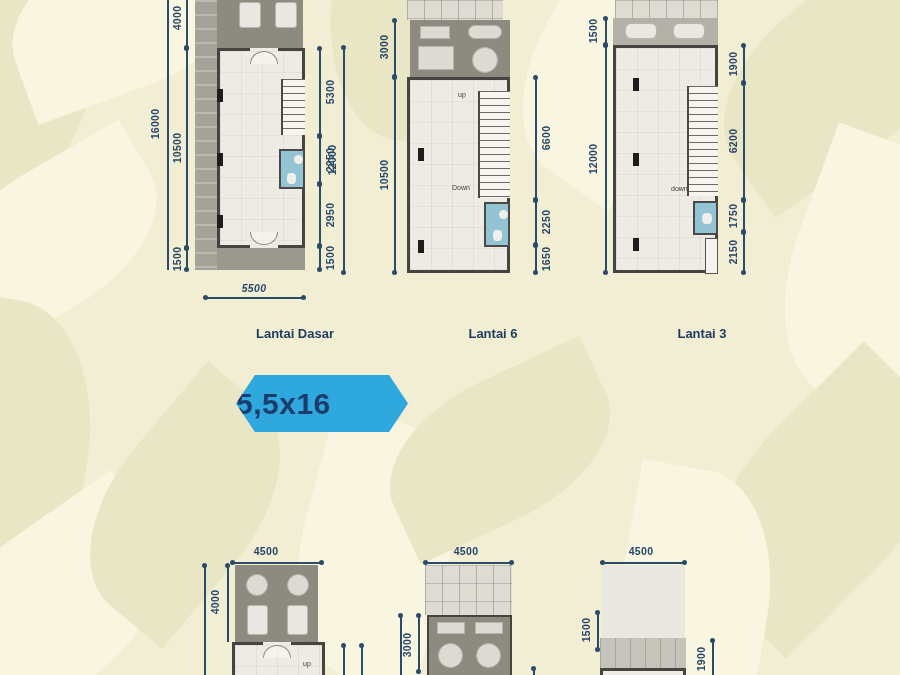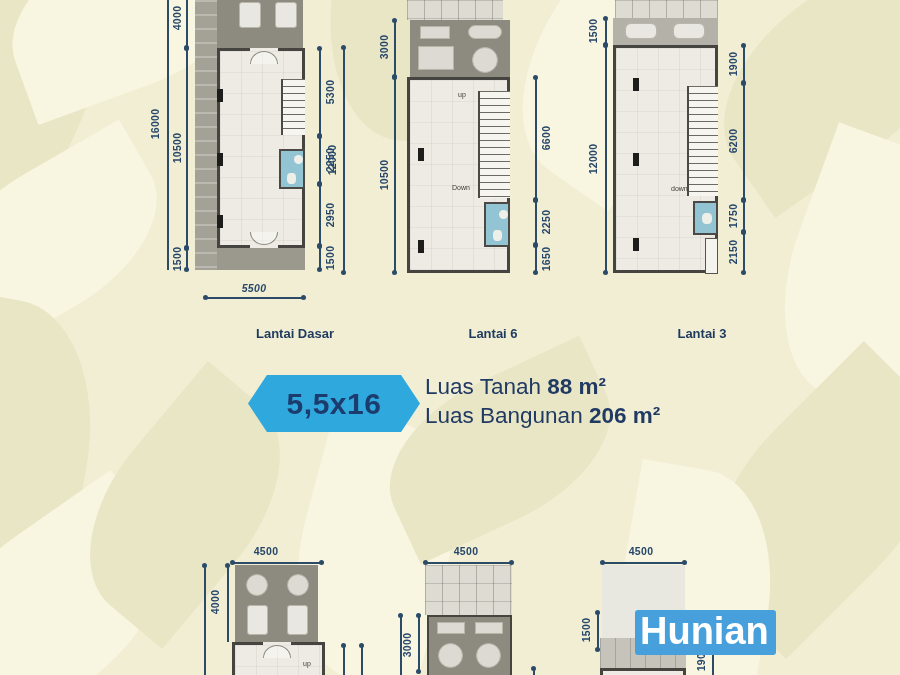--- a/index.html
+++ b/index.html
@@ -40,23 +40,23 @@
   .vline.notop::before { display:none; } .vline.nobot::after { display:none; }
 
   .dimv, .dimh { position:absolute; color:#27476A; font-size:10.5px; font-weight:bold; white-space:nowrap; letter-spacing:.3px; }
   .dimv { transform:translate(-50%,-50%) rotate(-90deg); }
   .dimh { transform:translate(-50%,-50%); }
 
   .plan-label { position:absolute; transform:translateX(-50%); color:#1F3A5F; font-size:13px; font-weight:bold; white-space:nowrap;margin-left:36px; }
   .stair-txt { position:absolute; color:#3a3a36; font-size:7px; white-space:nowrap; }
 
   
-  .badge { position:absolute; left:248px; top:375px; width:172px; height:57px; background:#2FA8DD;
+  .badge { position:absolute; left:236px; top:375px; width:172px; height:57px; background:#2FA8DD;
       clip-path:polygon(0 50%, 11% 0, 89% 0, 100% 50%, 89% 100%, 11% 100%);
-      display:flex; align-items:center; justify-content:center; }
+      display:flex; align-items:center; }
   .badge span { color:#1D3C6E; font-size:30px; font-weight:bold; letter-spacing:.5px; }
   .specs { position:absolute; left:425px; top:372px; color:#203A64; font-size:22.5px; line-height:29px; }
   .specs b { font-weight:bold; }
 
   
   .watermark { position:absolute; left:634px; top:610px; display:flex; align-items:center; z-index:30; }
   .wm1 { color:#4397D4; font-size:38px; font-weight:400; letter-spacing:.5px; }
   .wm2 { background:#47A0DB; color:#FFFFFF; font-size:38px; font-weight:bold; padding:0 7px 2px 5px; border-radius:3px; margin-left:1px; }
 </style>
 </head>
@@ -197,24 +197,20 @@
     <div class="dimv" style="left:733px;top:216px;">1750</div>
     <div class="vline" style="left:743px;top:232px;height:41px;"></div>
     <div class="dimv" style="left:733px;top:252px;">2150</div>
 
     <div class="plan-label" style="left:666px;top:326px;">Lantai 3</div>
   </div>
 
   <div class="badge">
     <span>5,5x16</span>
   </div>
-  <div class="specs">
-    <div><span>Luas Tanah</span>&nbsp;<b>88 m²</b></div>
-    <div><span>Luas Bangunan</span>&nbsp;<b>206 m²</b></div>
-  </div>
 
   <div>
     <div class="dimh" style="left:266px;top:551px;">4500</div>
     <div class="hline" style="left:232px;top:562px;width:90px;"></div>
     <div class="vline nobot" style="left:204px;top:565px;height:110px;"></div>
     <div class="vline nobot" style="left:227px;top:565px;height:77px;"></div>
     <div class="dimv" style="left:215px;top:602px;">4000</div>
 
     <div class="abs terrace" style="left:235px;top:565px;width:83px;height:77px;">
       <div class="furn round" style="left:11px;top:9px;width:22px;height:22px;"></div>
@@ -254,16 +250,15 @@
     <div class="abs canopy" style="left:602px;top:565px;width:83px;height:73px;background:#E9E8E0;"></div>
     <div class="abs" style="left:600px;top:638px;width:86px;height:30px;background:#C6C4BA;background-image:repeating-linear-gradient(90deg, rgba(90,90,85,.3) 0 1px, transparent 1px 15px);"></div>
     <div class="abs" style="left:600px;top:668px;width:86px;height:7px;background:#EDEBE3;border:3px solid #45443f;border-bottom:none;"></div>
     <div class="vline" style="left:597px;top:612px;height:38px;"></div>
     <div class="dimv" style="left:586px;top:630px;">1500</div>
     <div class="vline nobot" style="left:712px;top:640px;height:35px;"></div>
     <div class="dimv" style="left:701px;top:659px;">1900</div>
   </div>
 
   <div class="watermark">
-      <span class="wm2">Hunian</span>
   </div>
 
 </div>
 
 </body></html>

